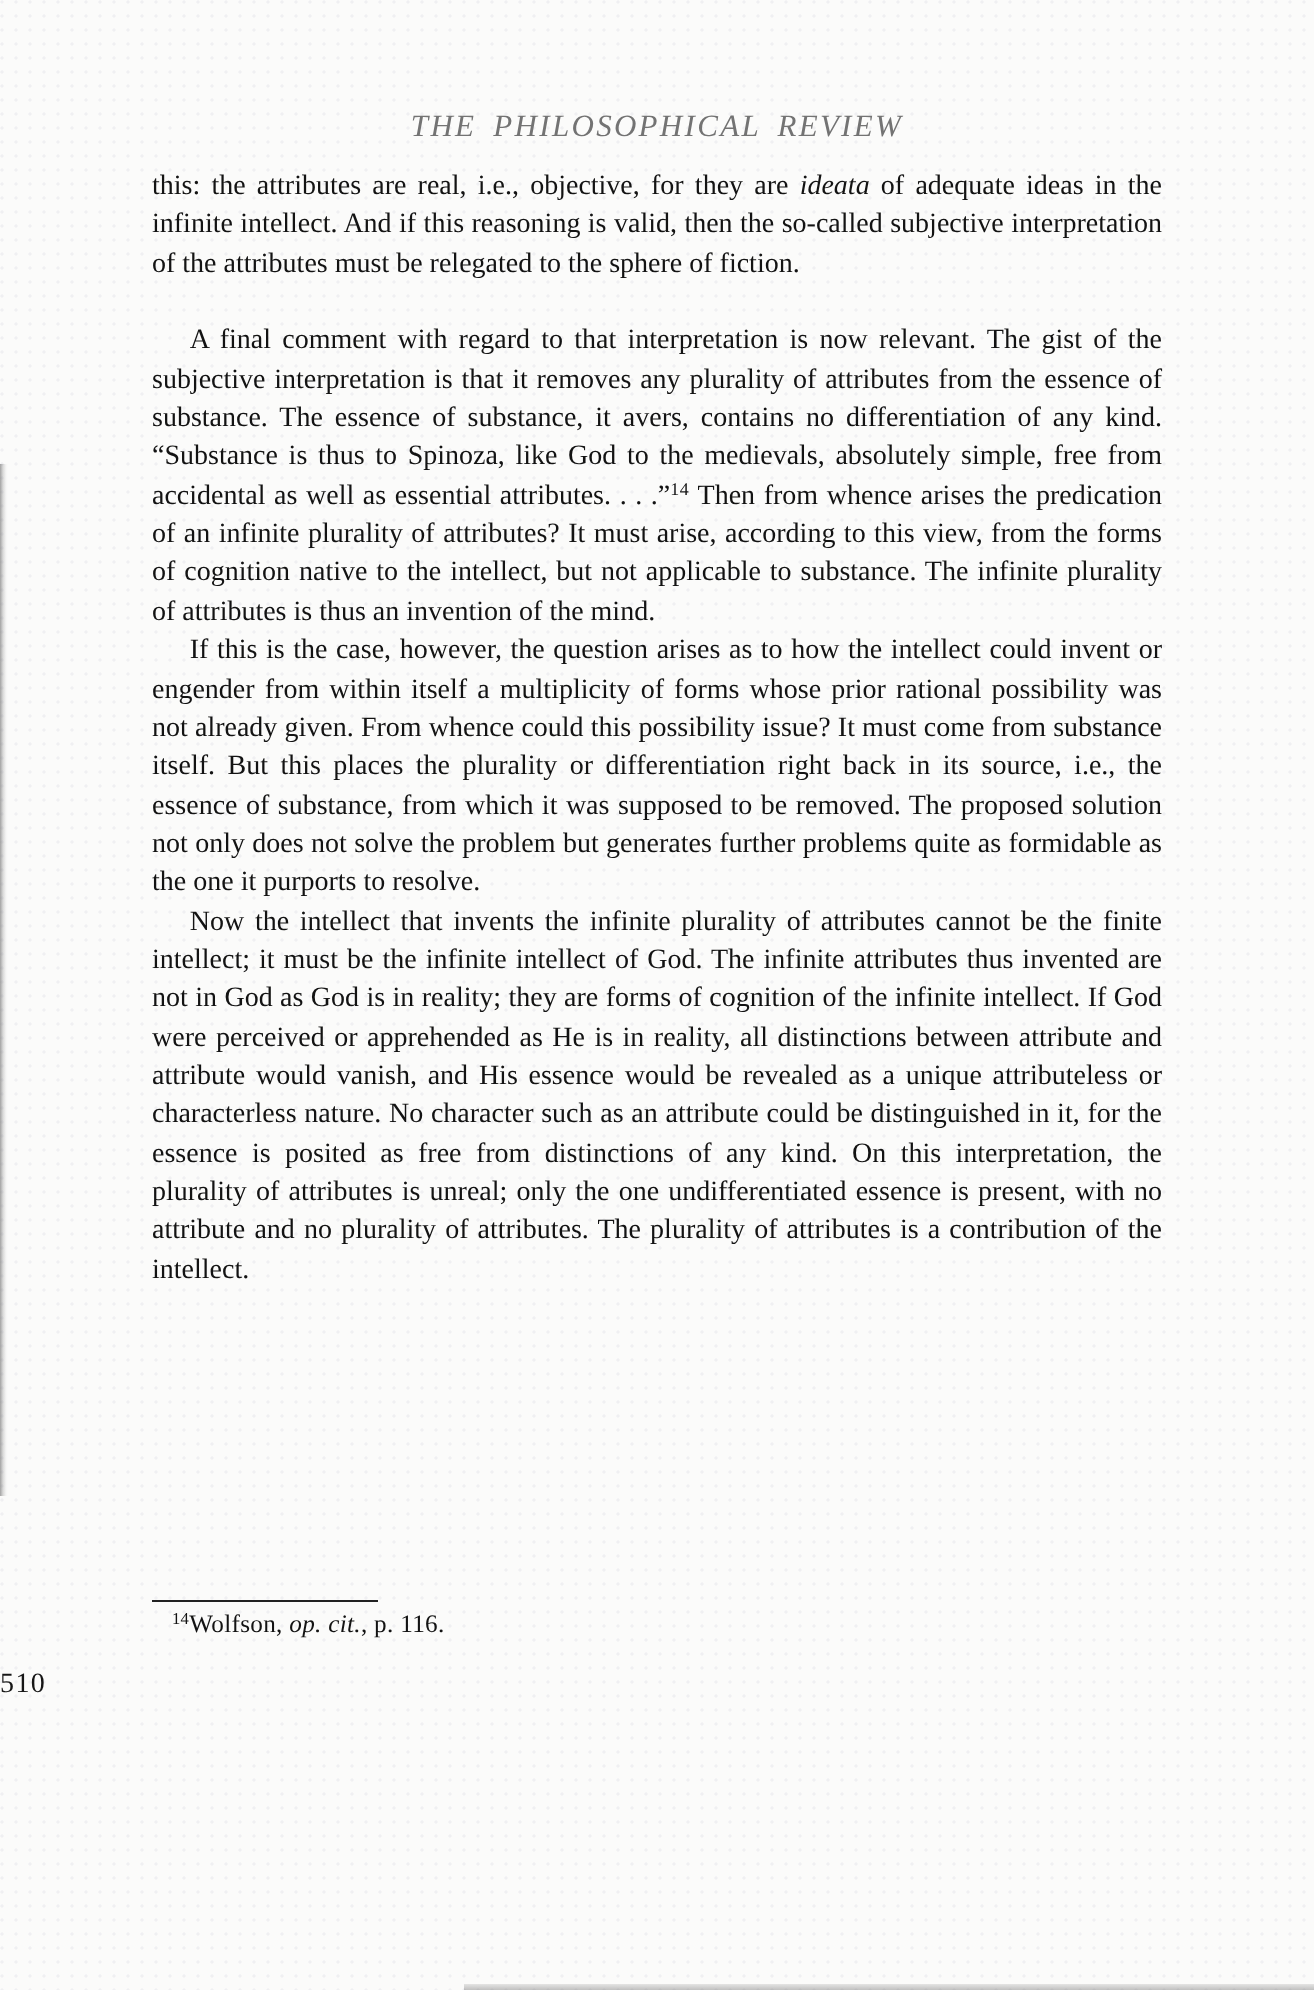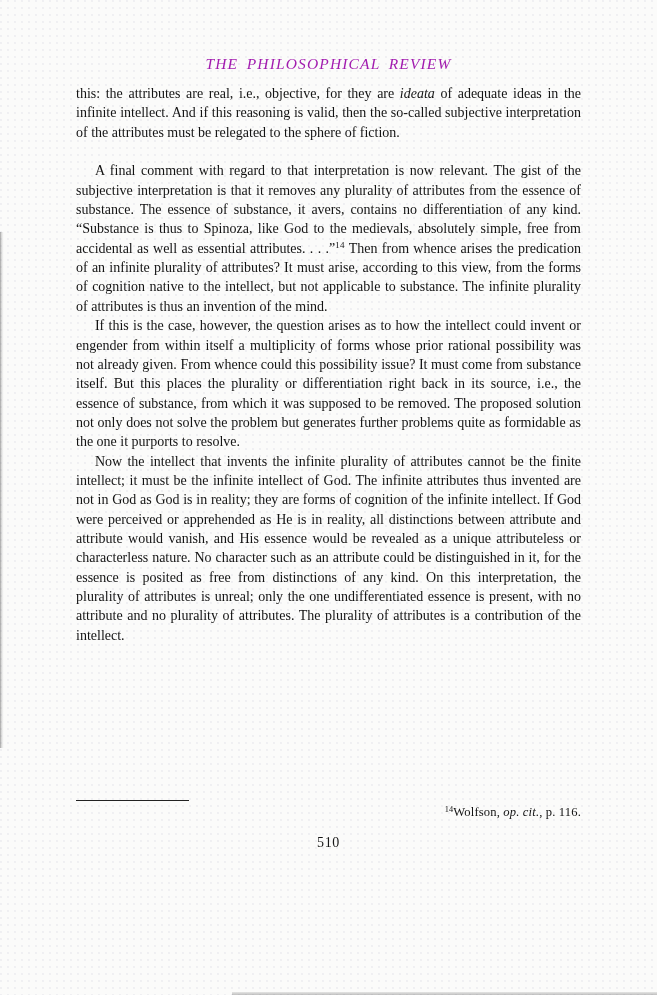--- a/index.html
+++ b/index.html
@@ -60,21 +60,21 @@
   .running-head {
     position: absolute;
     top: 55px;
     left: 0;
     right: 0;
     text-align: center;
     font-style: italic;
     font-size: 15.5px;
     letter-spacing: 1.15px;
     word-spacing: 3.5px;
-    color: #a21caf;
+    color: #737373;
   }
 
   
   .text-column {
     position: absolute;
     left: 76px;
     top: 84px;
     width: 505px;
   }
 
@@ -117,35 +117,34 @@
     border-top: 1.15px solid #222;
     margin: 0 0 3px 0;
   }
   .footnote-text {
     margin: 0;
     font-size: 12.6px;
     line-height: 16px;
     color: #131313;
     padding-left: 10px;
     letter-spacing: 0.15px;
-    text-align: right;
   }
   .footnote-text sup {
     font-size: 0.66em;
     vertical-align: 0.5em;
     line-height: 0;
   }
 
   
   .folio {
     position: absolute;
     top: 835px;
     left: 0;
     right: 0;
-    text-align: center;
+    text-align: left;
     font-size: 14px;
     letter-spacing: 0.7px;
     color: #161616;
     font-variant-numeric: oldstyle-nums;
   }
 </style>
 </head>
 <body>
 
 <div class="paper"></div>

